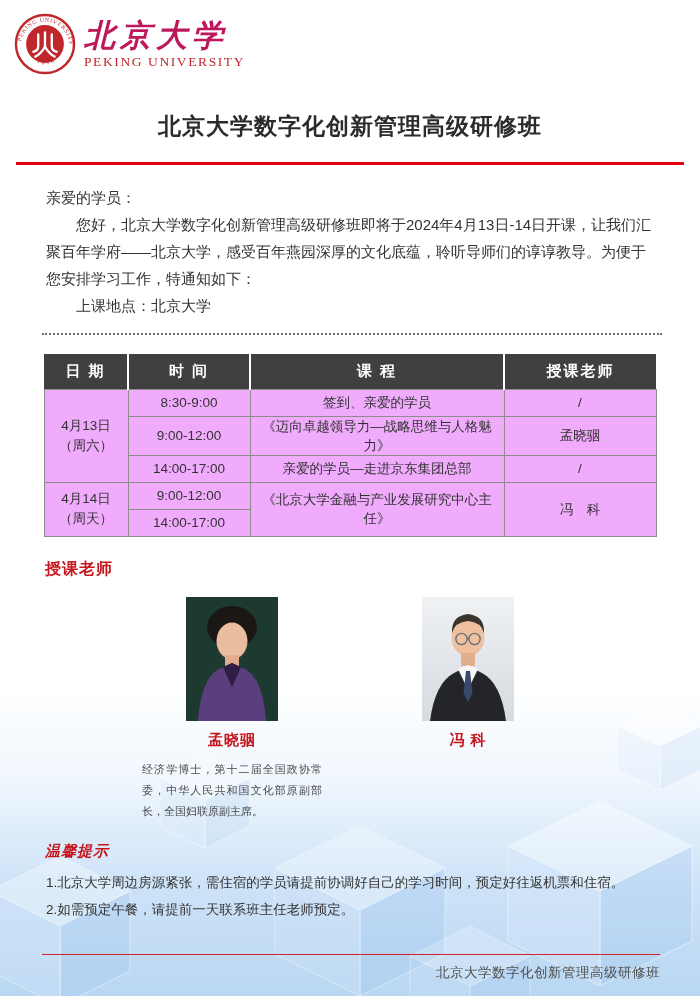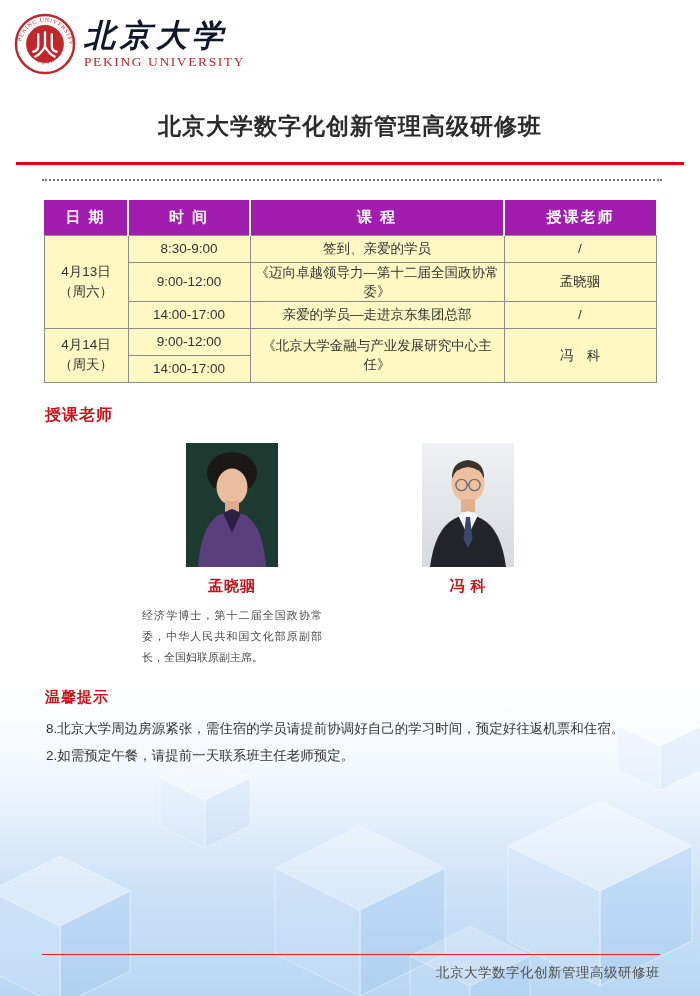--- a/index.html
+++ b/index.html
@@ -39,21 +39,21 @@
     height: 76px;
   }
   .seal { width: 62px; height: 62px; flex: 0 0 62px; }
   .logotype { margin-left: 8px; }
   .uni-cn {
     font-family: "DejaVu Serif", "Liberation Serif", serif;
     font-weight: bold;
     font-style: italic;
     font-size: 31px;
     letter-spacing: 5px;
-    color: #0f172a;
+    color: #be185d;
     line-height: 34px;
   }
   .uni-en {
     font-family: "Liberation Serif", serif;
     font-size: 13.5px;
     letter-spacing: 1.6px;
     color: #c0272d;
     margin-top: 2px;
   }
 
@@ -84,38 +84,38 @@
   }
 
   
   table.schedule {
     width: 612px;
     margin: 19px auto 0 auto;
     border-collapse: collapse;
     table-layout: fixed;
   }
   table.schedule th {
-    background: #a21caf;
+    background: #404040;
     color: #ffffff;
     font-size: 15px;
     font-weight: bold;
     height: 35px;
     letter-spacing: 2px;
     border-left: 2px solid #ffffff;
   }
   table.schedule th:first-child { border-left: none; }
   table.schedule td {
     border: 1px solid #8c8c8c;
     text-align: center;
     vertical-align: middle;
     font-size: 13.5px;
     color: #333;
     height: 27px;
     line-height: 19px;
-    background: #fef9c3;
+    background: #f0abfc;
   }
   .datecell div { line-height: 20px; }
 
   
   .section-red {
     margin: 22px 0 0 45px;
     font-size: 16px;
     font-weight: bold;
     color: #c5161d;
     letter-spacing: 1px;
@@ -141,21 +141,21 @@
   .tbio {
     width: 180px;
     margin: 9px auto 0 auto;
     font-size: 11px;
     line-height: 21px;
     color: #4a4a4a;
     text-align: justify;
   }
 
   
-  .tips-title { margin-top: 20px; font-size: 15px; }
+  .tips-title { margin-top: 20px; font-size: 15px; font-style: italic; }
   .tips { margin: 12px 40px 0 46px; }
   .tips p {
     font-size: 13.5px;
     color: #333;
     line-height: 20px;
     margin-bottom: 7px;
   }
 
   
   .footer {
@@ -242,20 +242,25 @@
         <div class="uni-cn">北京大学</div>
         <div class="uni-en">PEKING UNIVERSITY</div>
       </div>
     </header>
 
     <h1 class="title">
       <span>北京大学数字化创新管理高级研修班</span><br>
     </h1>
     <div class="red-rule"></div>
 
+    <section class="intro">
+      <p>亲爱的学员：</p>
+      <p class="indent">您好，北京大学数字化创新管理高级研修班即将于2024年4月13日-14日开课，让我们汇聚百年学府——北京大学，感受百年燕园深厚的文化底蕴，聆听导师们的谆谆教导。为便于您安排学习工作，特通知如下：</p>
+      <p class="indent">上课地点：北京大学</p>
+    </section>
 
     <div class="dotted-rule"></div>
 
     <table class="schedule">
       <colgroup>
         <col style="width:84px">
           <col style="width:122px">
           <col style="width:254px">
           <col style="width:152px">
       </colgroup>
@@ -272,21 +277,21 @@
           <td rowspan="3" class="datecell">
             <div>4月13日</div>
             <div>（周六）</div>
           </td>
           <td>8:30-9:00</td>
           <td>签到、亲爱的学员</td>
           <td>/</td>
         </tr>
         <tr>
           <td>9:00-12:00</td>
-          <td>《迈向卓越领导力—第十二届全国政协常委》</td>
+          <td>《迈向卓越领导力—战略思维与人格魅力》</td>
           <td>孟晓骃</td>
         </tr>
         <tr>
           <td>14:00-17:00</td>
           <td>亲爱的学员—走进京东集团总部</td>
           <td>/</td>
         </tr>
         <tr>
           <td rowspan="2" class="datecell">
             <div>4月14日</div>
@@ -341,21 +346,21 @@
             <path d="M36 72 L46 93 L56 72 L46 68 Z" fill="#f6f7f8"></path>
             <path d="M44 74 L48 74 L50.5 96 L46 105 L41.5 96 Z" fill="#39496b"></path>
           </svg>
         </div>
         <div class="tname">冯 科</div>
       </div>
     </div>
 
     <h2 class="section-red tips-title">温馨提示</h2>
     <div class="tips">
-      <p>8.北京大学周边房源紧张，需住宿的学员请提前协调好自己的学习时间，预定好往返机票和住宿。</p>
+      <p>1.北京大学周边房源紧张，需住宿的学员请提前协调好自己的学习时间，预定好往返机票和住宿。</p>
       <p>2.如需预定午餐，请提前一天联系班主任老师预定。</p>
 
     </div>
 
   </div>
 
   <footer class="footer">
     <span>北京大学数字化创新管理高级研修班</span>
   </footer>
 

